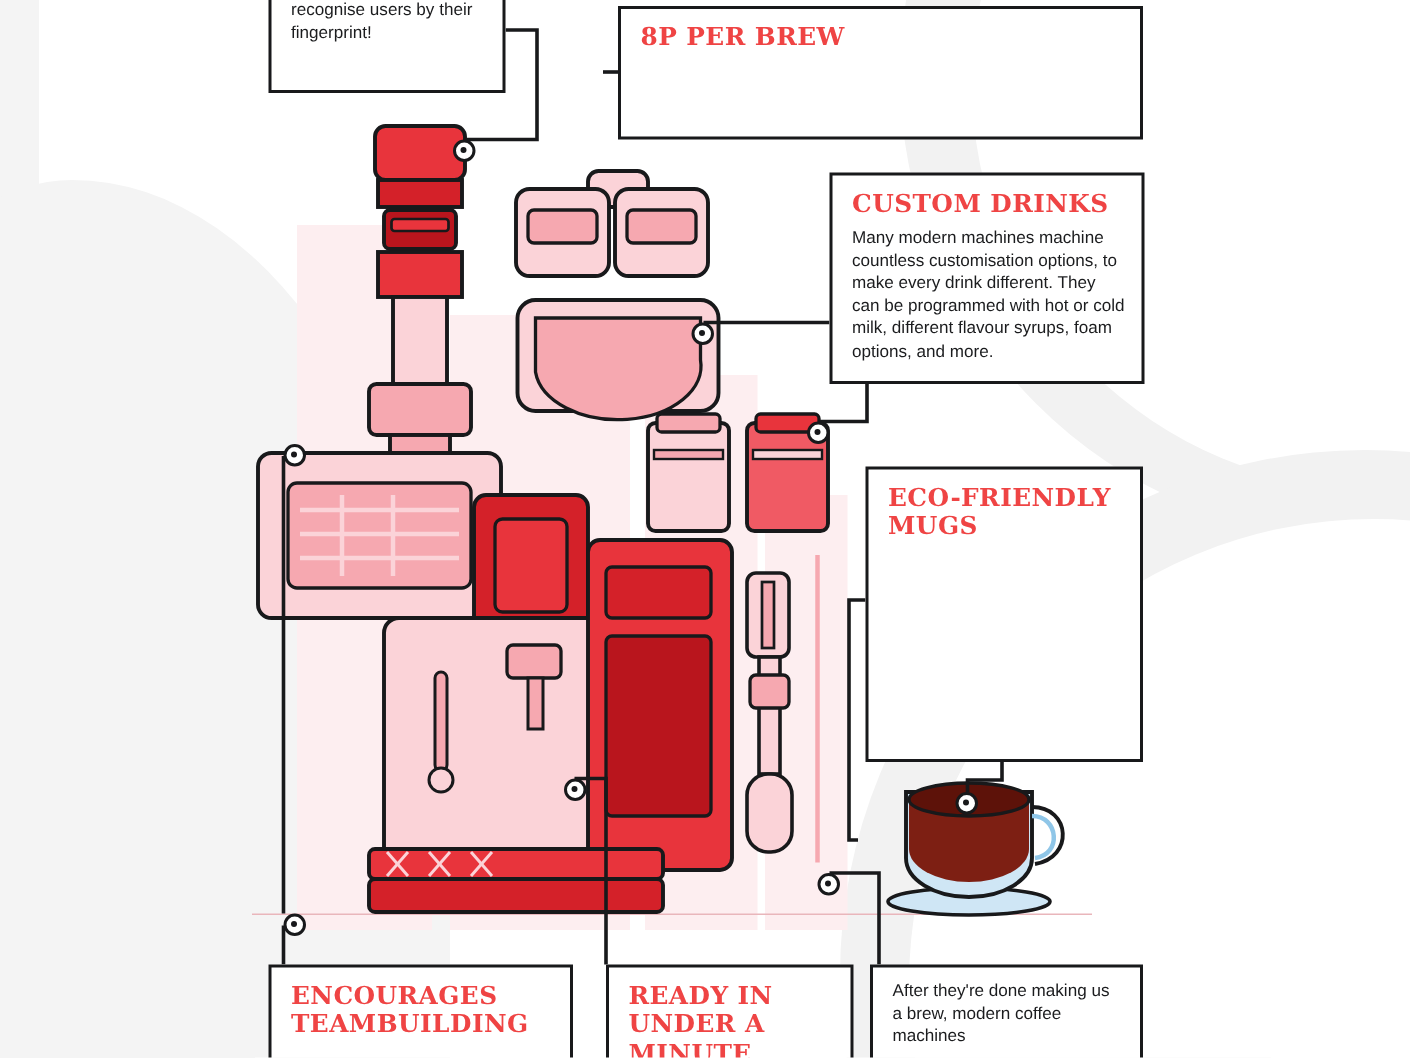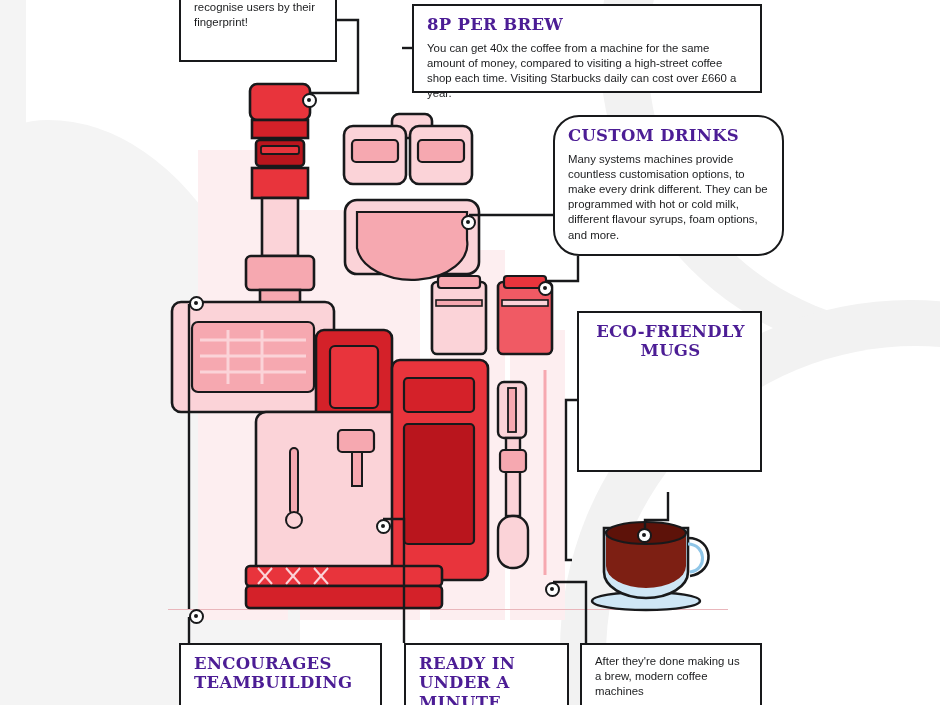--- a/index.html
+++ b/index.html
@@ -46,39 +46,39 @@
     position: absolute;
     background: #ffffff;
     border: 2px solid #18191b;
     z-index: 6;
     padding: 9px 11px 11px 13px;
   }
   .callout h3 {
     margin: 0 0 7px 0;
     font-family: "DejaVu Serif", serif;
     font-weight: bold;
-    color: #4c1d95;
+    color: #ef4444;
     font-size: 16.5px;
     letter-spacing: 0.3px;
     line-height: 1.17;
     text-transform: uppercase;
   }
   .callout p {
     margin: 0;
     font-size: 11.4px;
     line-height: 1.32;
     color: #1b1c1e;
   }
   .callout.no-title p { margin-top: 0; }
 
   
   #c-fingerprint { left: 179px; top: -42px; width: 158px; height: 104px; padding-top: 10px; }
   #c-8p          { left: 412px; top: 4px;  width: 350px; height: 89px; }
-  #c-custom      { left: 553px; top: 115px; width: 231px; height: 141px; border-radius: 26px; }
-  #c-eco         { left: 577px; top: 311px; width: 185px; height: 161px; text-align: center; }
+  #c-custom      { left: 553px; top: 115px; width: 210px; height: 141px; }
+  #c-eco         { left: 577px; top: 311px; width: 185px; height: 197px; }
   #c-team        { left: 179px; top: 643px; width: 203px; height: 90px; }
   #c-ready       { left: 404px; top: 643px; width: 165px; height: 90px; }
   #c-auto        { left: 580px; top: 643px; width: 182px; height: 90px; }
 
   
   #art { position: absolute; left: 0; top: 0; width: 940px; height: 705px; z-index: 2; }
 
   
   .node {
     position: absolute;
@@ -257,26 +257,25 @@
   <div class="node" style="left:545px; top:582px;"></div>
   <div class="node" style="left:637px; top:528px;"></div>
   <div class="node" style="left:189px; top:609px;"></div>
 
   <div class="callout no-title" id="c-fingerprint">
     <p>coffee machines are intelligent enough to recognise users by their fingerprint!</p>
   </div>
 
   <div class="callout" id="c-8p">
     <h3>8P PER BREW</h3>
-    <p>You can get 40x the coffee from a machine for the same amount of money, compared to visiting a high-street coffee shop each time. Visiting Starbucks daily can cost over £660 a year.</p>
   </div>
 
   <div class="callout" id="c-custom">
     <h3>CUSTOM DRINKS</h3>
-    <p>Many systems machines provide countless customisation options, to make every drink different. They can be programmed with hot or cold milk, different flavour syrups, foam options, and more.</p>
+    <p>Many modern machines machine countless customisation options, to make every drink different. They can be programmed with hot or cold milk, different flavour syrups, foam options, and more.</p>
   </div>
 
   <div class="callout" id="c-eco">
     <h3>ECO-FRIENDLY MUGS</h3>
   </div>
 
   <div class="callout" id="c-team">
     <h3>ENCOURAGES TEAMBUILDING</h3>
     <p></p>
   </div>

